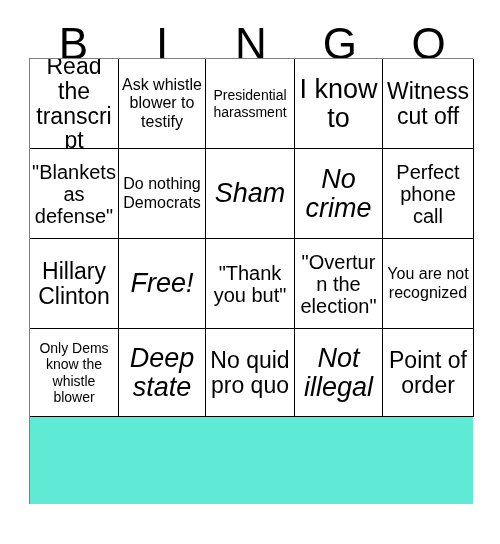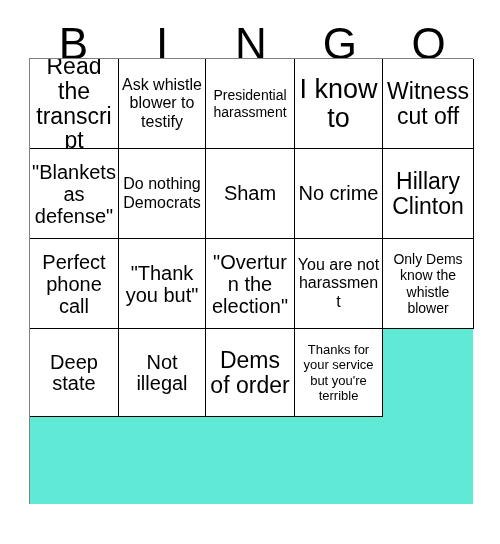--- a/index.html
+++ b/index.html
@@ -75,21 +75,21 @@
   .cell .cell-text {
     display: block;
     width: 100%;
     line-height: 1.06;
     word-wrap: break-word;
     overflow-wrap: break-word;
     hyphens: none;
   }
 
   
-  .fs-xxl .cell-text { font-size: 20px; line-height: 1.05; }
+  .fs-xxl .cell-text { font-size: 27px; line-height: 1.05; font-style: italic; }
   .fs-xl  .cell-text { font-size: 27px; line-height: 1.06; }
   .fs-lg  .cell-text { font-size: 23px; line-height: 1.08; }
   .fs-md  .cell-text { font-size: 20px; line-height: 1.10; }
   .fs-sm  .cell-text { font-size: 16px; line-height: 1.14; }
   .fs-xs  .cell-text { font-size: 14px; line-height: 1.16; }
   .fs-xxs .cell-text { font-size: 13px; line-height: 1.18; }
 </style>
 </head>
 <body>
 
@@ -127,47 +127,50 @@
     <div class="cell fs-sm">
         <span class="cell-text">Do nothing Democrats</span>
       </div>
     <div class="cell fs-xxl">
         <span class="cell-text">Sham</span>
       </div>
     <div class="cell fs-xxl">
         <span class="cell-text">No crime</span>
       </div>
 
+    <div class="cell fs-md">
+        <span class="cell-text">Perfect phone call</span>
+      </div>
     <div class="cell fs-lg">
         <span class="cell-text">Hillary Clinton</span>
       </div>
-    <div class="cell fs-md">
-        <span class="cell-text">Perfect phone call</span>
+    <div class="cell fs-xxl">
+        <span class="cell-text">Free!</span>
       </div>
     <div class="cell fs-md">
         <span class="cell-text">"Thank you but"</span>
       </div>
 
     <div class="cell fs-md">
         <span class="cell-text">"Overturn the election"</span>
       </div>
     <div class="cell fs-sm">
-        <span class="cell-text">You are not harassment</span>
+        <span class="cell-text">You are not recognized</span>
       </div>
     <div class="cell fs-xs">
         <span class="cell-text">Only Dems know the whistle blower</span>
       </div>
 
     <div class="cell fs-xxl">
         <span class="cell-text">Deep state</span>
       </div>
+    <div class="cell fs-lg">
+        <span class="cell-text">No quid pro quo</span>
+      </div>
     <div class="cell fs-xxl">
         <span class="cell-text">Not illegal</span>
       </div>
     <div class="cell fs-lg">
-        <span class="cell-text">Dems of order</span>
-      </div>
-    <div class="cell fs-xxs">
-        <span class="cell-text">Thanks for your service but you're terrible</span>
+        <span class="cell-text">Point of order</span>
       </div>
   </div>
 
 </div>
 
 </body></html>

